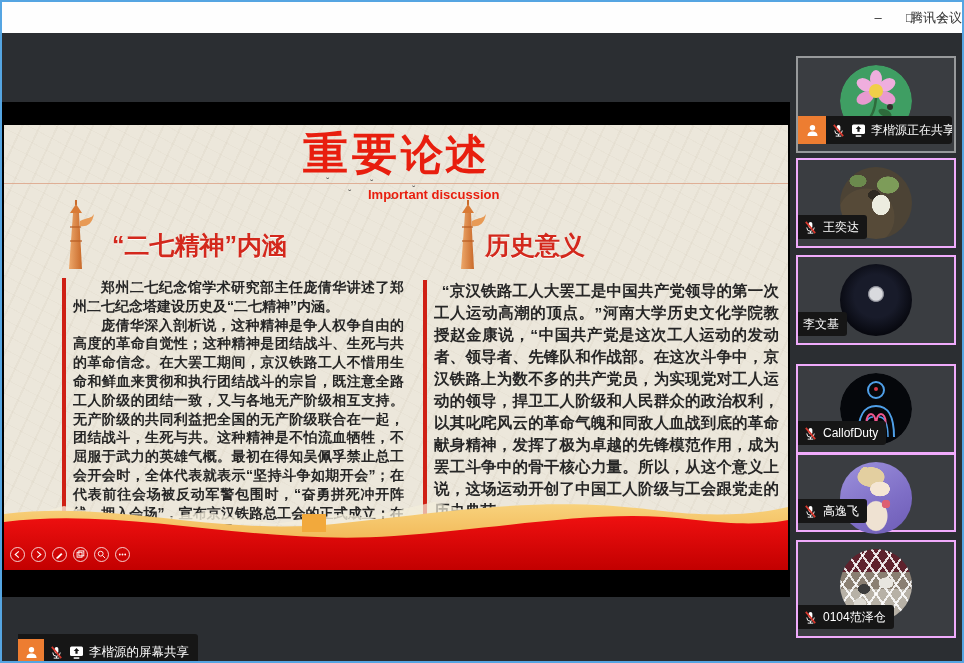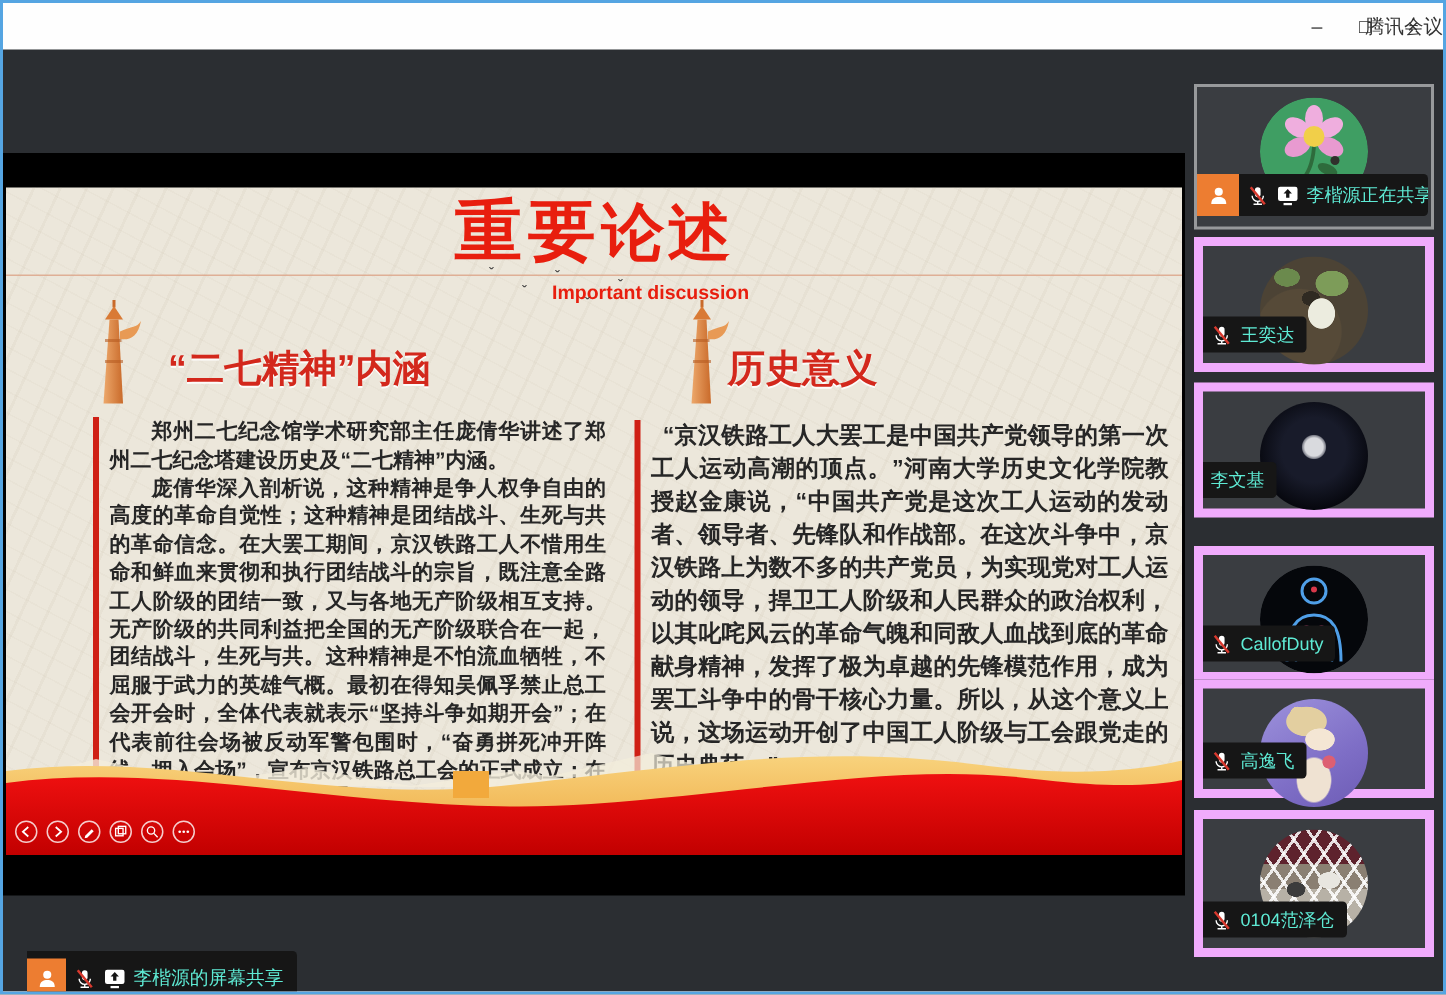--- a/index.html
+++ b/index.html
@@ -48,21 +48,21 @@
   .text-left p{text-indent:2em}
   .text-right{left:419px;top:155px;width:356px;font-size:15.5px;line-height:22px}
   .text-right p{text-indent:.5em}
   .wave{position:absolute;left:0;bottom:0;width:784px;height:78px}
   .controls{position:absolute;left:6px;bottom:8px;display:flex;gap:6px}
   .ctl{width:15px;height:15px;border:1px solid rgba(255,255,255,.8);border-radius:50%;
     display:flex;align-items:center;justify-content:center}
   
   .sidebar{position:absolute;left:792px;top:0;right:0;bottom:0}
   .tile{position:absolute;left:2px;width:160px;background:var(--tile-bg);
-    border:6px solid #f0abfc}
+    border:2px solid #f0abfc}
   .tile.active{border:2px solid #97999b}
   .t0{top:23px;height:97px}.t1{top:125px;height:90px}.t2{top:222px;height:90px}
   .t3{top:331px;height:90px}.t4{top:420px;height:79px}.t5{top:507px;height:98px}
   .avatar{position:absolute;left:calc(50% - 36px);top:7px;width:72px;height:72px;
     border-radius:50%;overflow:hidden}
   .av1{background:
     radial-gradient(18px 14px at 48px 18px,#7d9c59 0 60%,transparent 62%),
     radial-gradient(14px 10px at 18px 14px,#6b8a4d 0 60%,transparent 62%),
     radial-gradient(16px 18px at 41px 38px,#ececdf 0 55%,transparent 58%),
     radial-gradient(10px 8px at 34px 28px,#2f2a22 0 60%,transparent 62%),
@@ -83,21 +83,21 @@
     radial-gradient(10px 8px at 20px 54px,#dcd9d2 0 60%,transparent 63%),
     repeating-linear-gradient(55deg,rgba(255,255,255,.85) 0 2px,rgba(255,255,255,0) 2px 11px),
     repeating-linear-gradient(-55deg,rgba(255,255,255,.85) 0 2px,rgba(255,255,255,0) 2px 11px),
     linear-gradient(180deg,#5e222d 0 32%,#8a7f72 32% 55%,#b7b1a6 55% 100%)}
   .namebar{position:absolute;left:0;bottom:7px;display:flex;align-items:center;gap:5px;
     background:var(--namebar-bg);border-radius:0 3px 3px 0;height:24px;padding:0 8px 0 5px;
     max-width:calc(100% - 2px);overflow:hidden}
   .namebar.hostbar{height:28px;padding-left:0}
   .hostbox{width:28px;height:28px;background:var(--host-orange);display:flex;
     align-items:center;justify-content:center;flex:0 0 auto}
-  .pname{font-size:12px;color:#5eead4;white-space:nowrap}
+  .pname{font-size:12px;color:#ffffff;white-space:nowrap}
   .icn{display:flex;flex:0 0 auto}
   
   .banner{position:absolute;left:16px;top:601px;display:flex;align-items:center;gap:5px;
     background:var(--namebar-bg);border-radius:0 3px 3px 0;height:36px;padding:0 9px 0 0}
   .banner .hostbox{width:26px;height:26px}
   .banner .pname{font-size:12.5px}
 </style>
 </head>
 <body>
 

